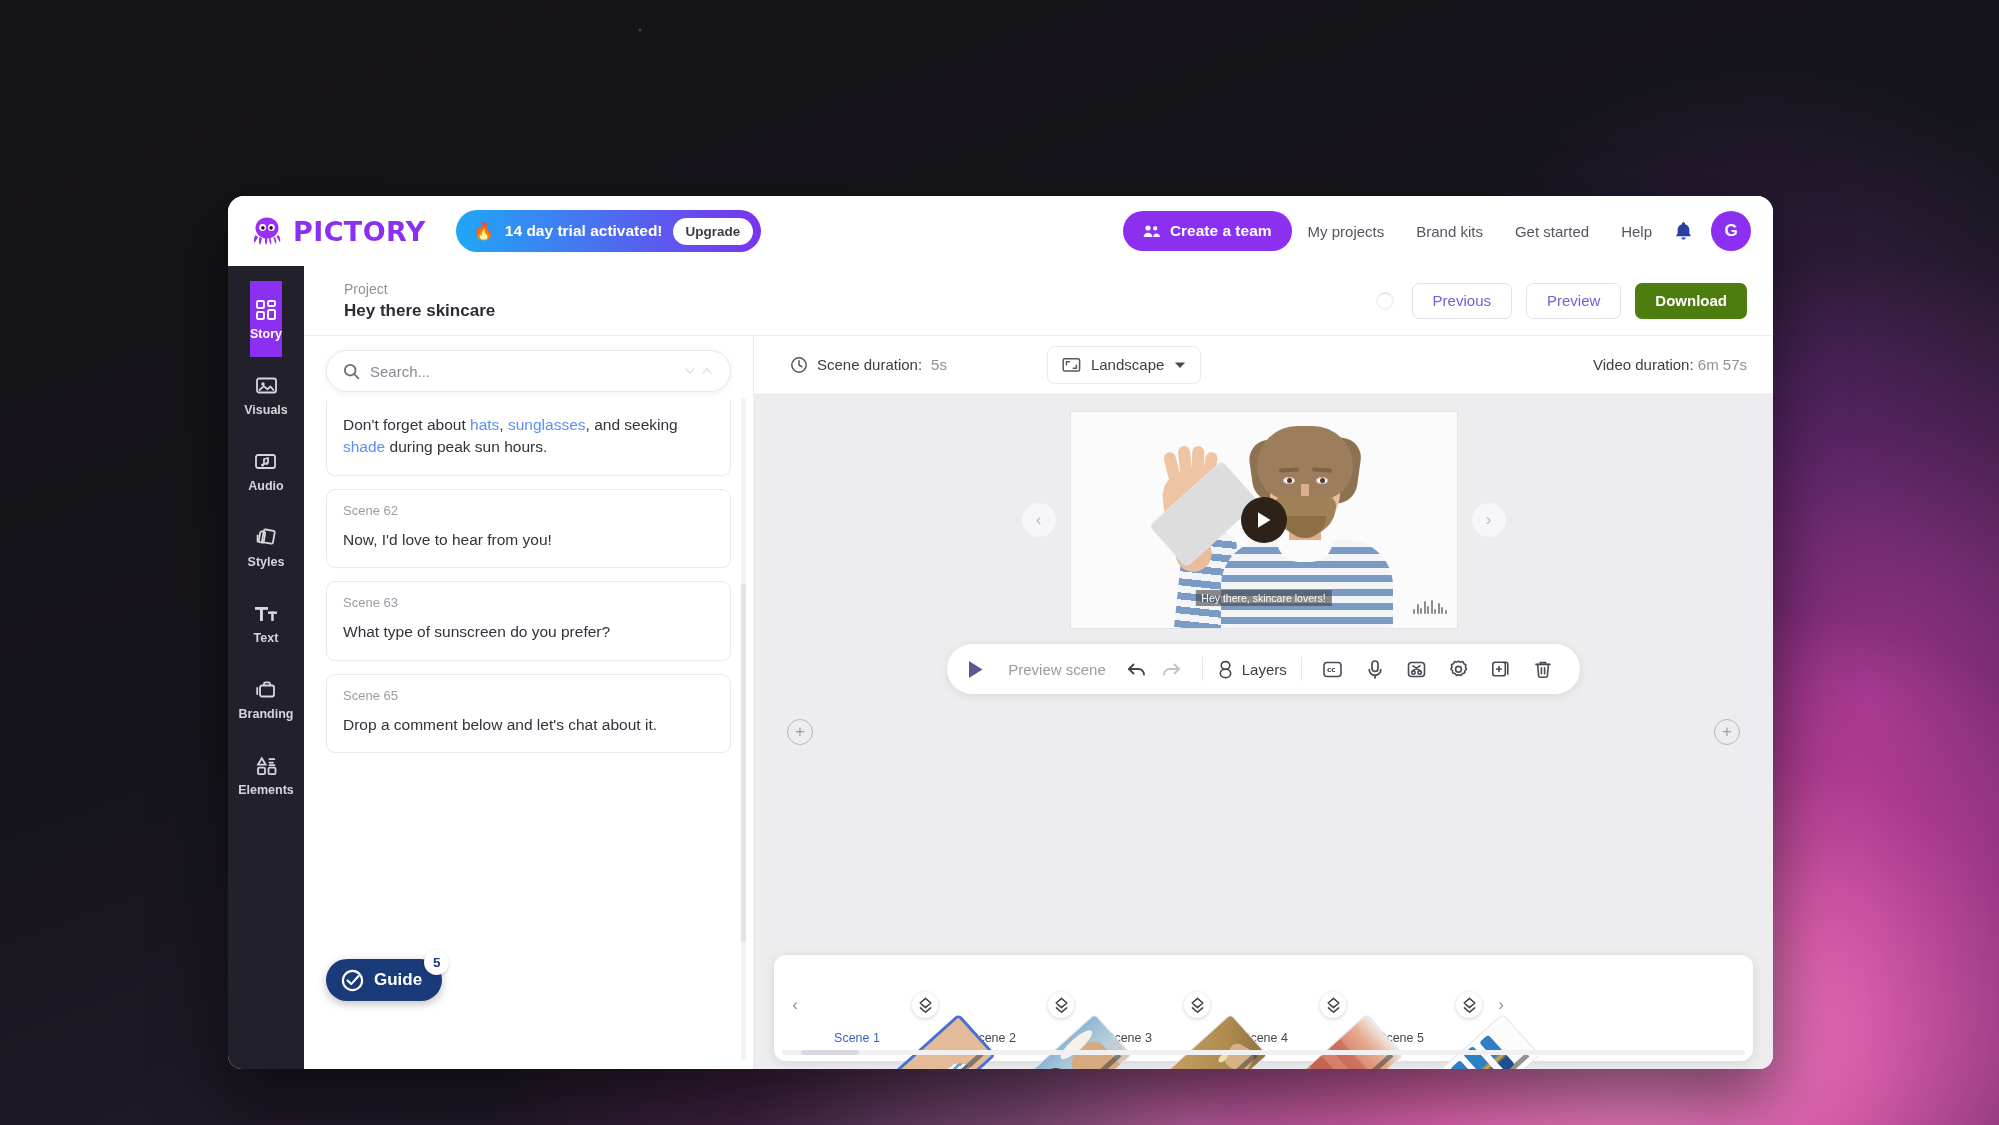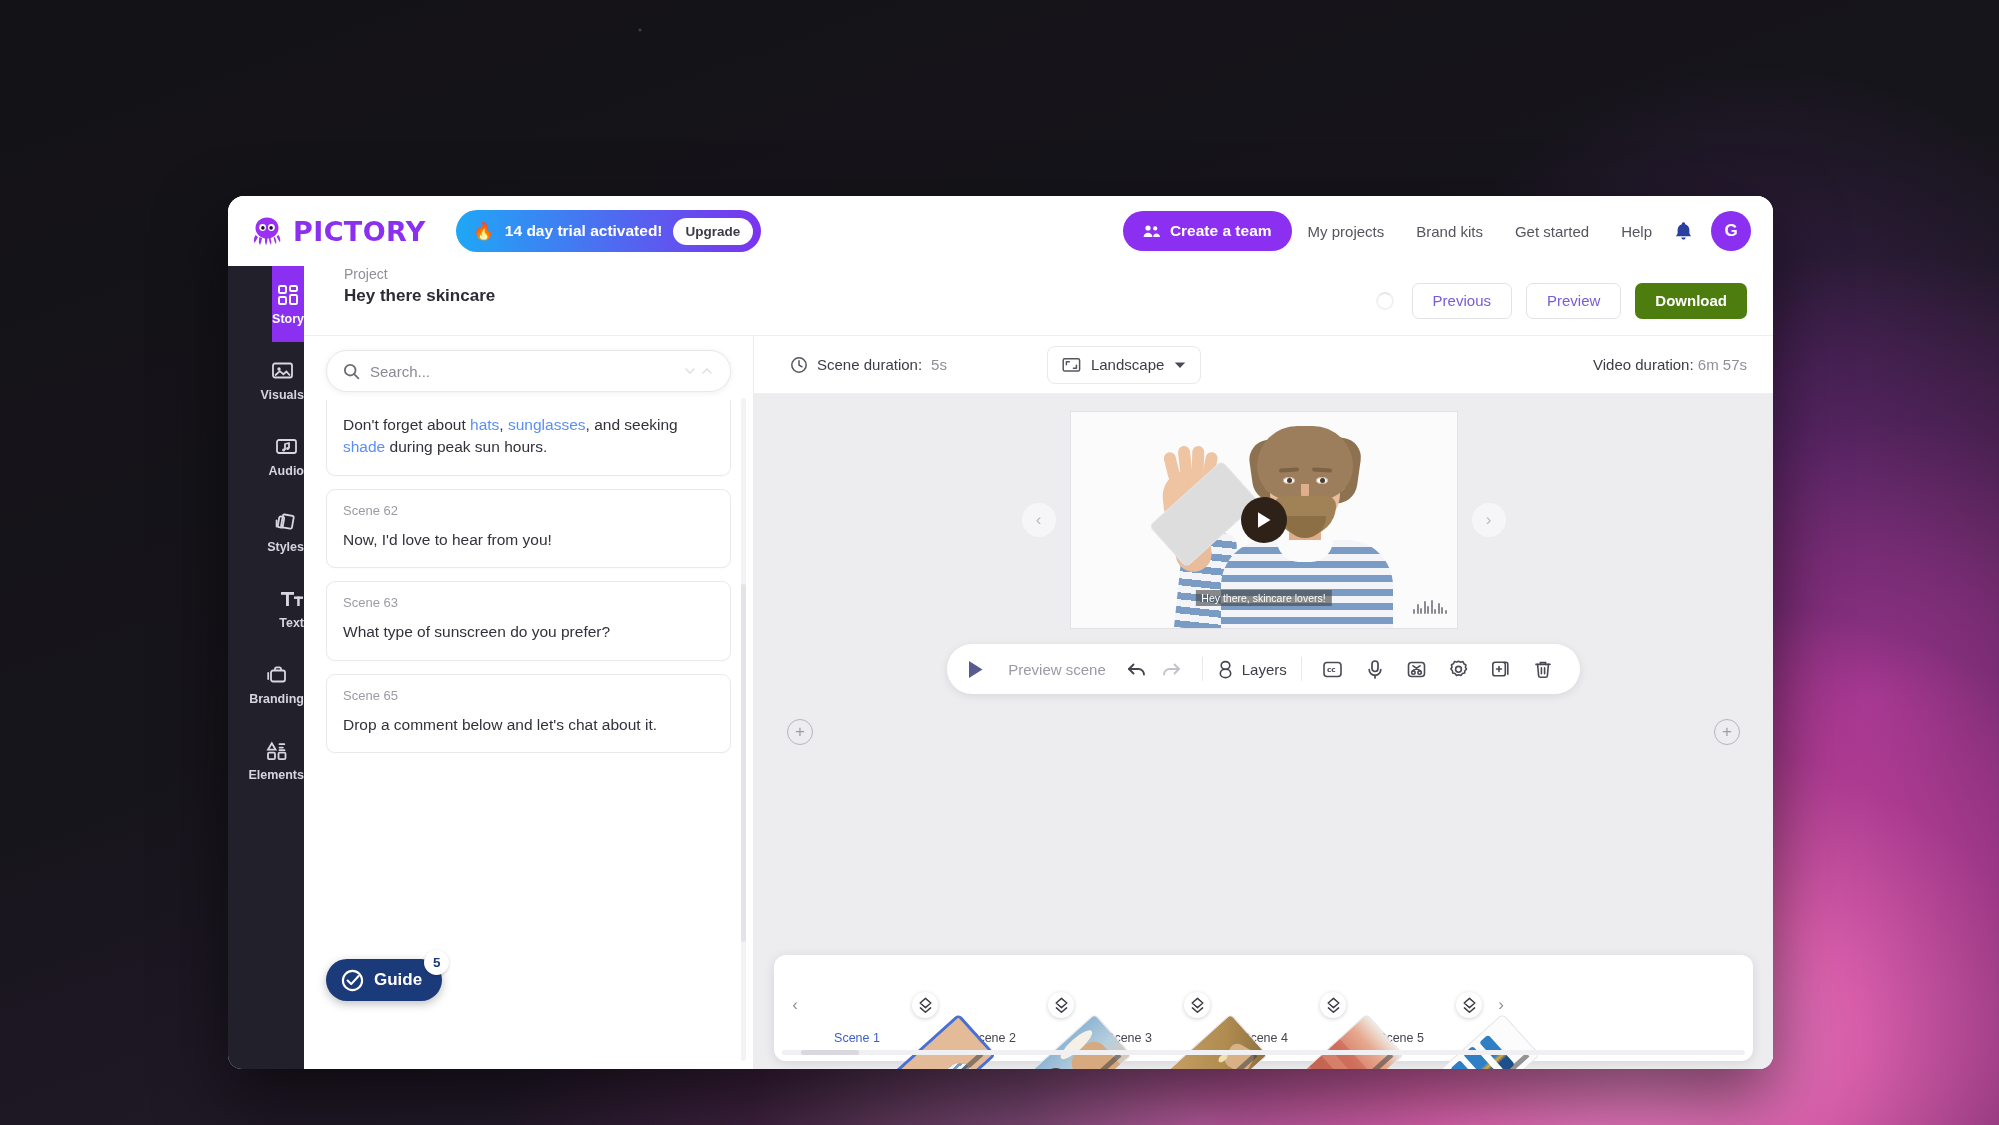--- a/index.html
+++ b/index.html
@@ -82,22 +82,22 @@
     display: flex; align-items: center; justify-content: center;
     font-size: 17px; font-weight: 600; margin-left: 8px; cursor: pointer;
   }
 
   
   #body-split { flex: 1; display: flex; min-height: 0; }
 
   
   #rail {
     width: 76px; flex: 0 0 76px; background: #22212b;
-    display: flex; flex-direction: column; align-items: flex-end;
-    padding-top: 0; position: relative; z-index: 4;
+    display: flex; flex-direction: column; align-items: center;
+    padding-top: 15px; position: relative; z-index: 4;
   }
   .rail-item {
     height: 76px; display: flex; flex-direction: column;
     align-items: center; justify-content: center; gap: 5px;
     color: #d5d5de; cursor: pointer;
   }
   .rail-item.active { background: #8b2ff0; color: #fff; }
   .rail-label { font-size: 12.5px; font-weight: 600; }
   .rail-ico { width: 24px; height: 24px; display:flex; align-items:center; justify-content:center; }
 
@@ -175,21 +175,21 @@
   }
   #download-btn {
     height: 36px; padding: 0 20px; border-radius: 7px; border: none;
     background: #4d7c0f; color: #fff; font-size: 15px; font-weight: 600; cursor: pointer;
     font-family: "Liberation Sans", sans-serif;
   }
   #spinner {
     width: 18px; height: 18px; border-radius: 50%;
     border: 2.5px solid #f1f1f4; border-top-color: #e6e6ea; margin-right: 4px;
   }
-  #project-row { display:flex; padding: 0 26px 0 40px; height: 70px; border-bottom: 1px solid #eeeef1;}
+  #project-row { display:flex; align-items:center; padding: 0 26px 0 40px; height: 70px; border-bottom: 1px solid #eeeef1;}
 
   #meta-bar {
     height: 58px; flex: 0 0 58px; display: flex; align-items: center;
     padding: 0 26px 0 36px; gap: 0; border-bottom: 1px solid #f0f0f3;
     background: #fff;
   }
   .meta-chunk { display: flex; align-items: center; gap: 9px; font-size: 15px; color: #3d3d47; }
   .meta-val { color: #8f8f9a; }
   #ratio-select {
     margin-left: 100px;

